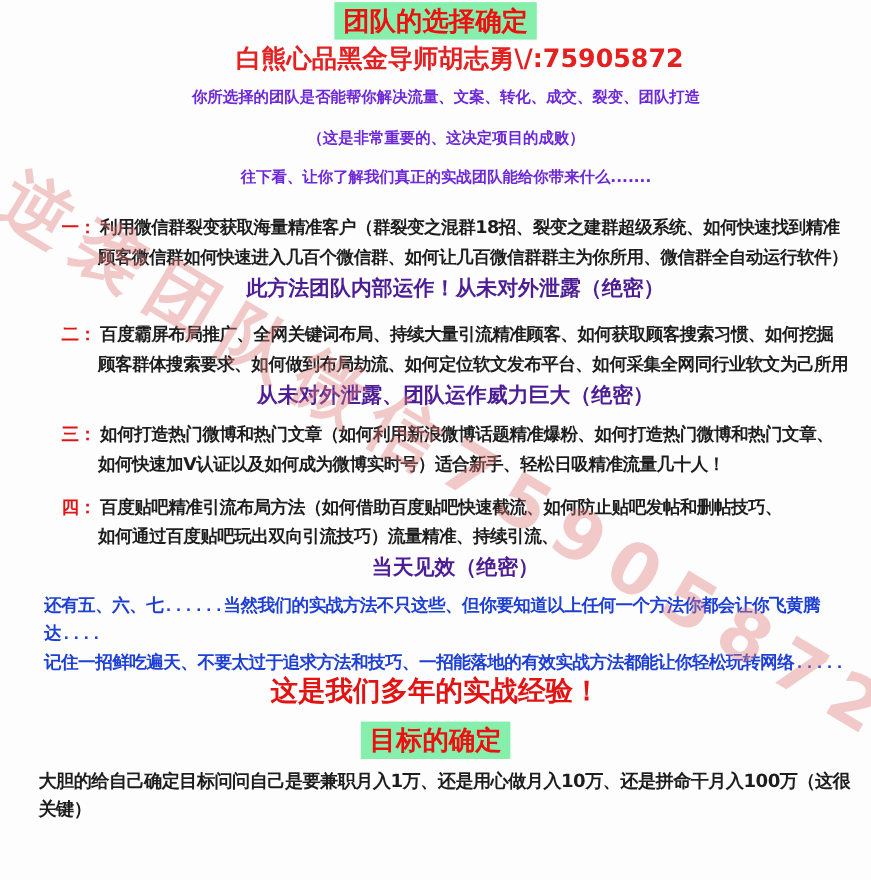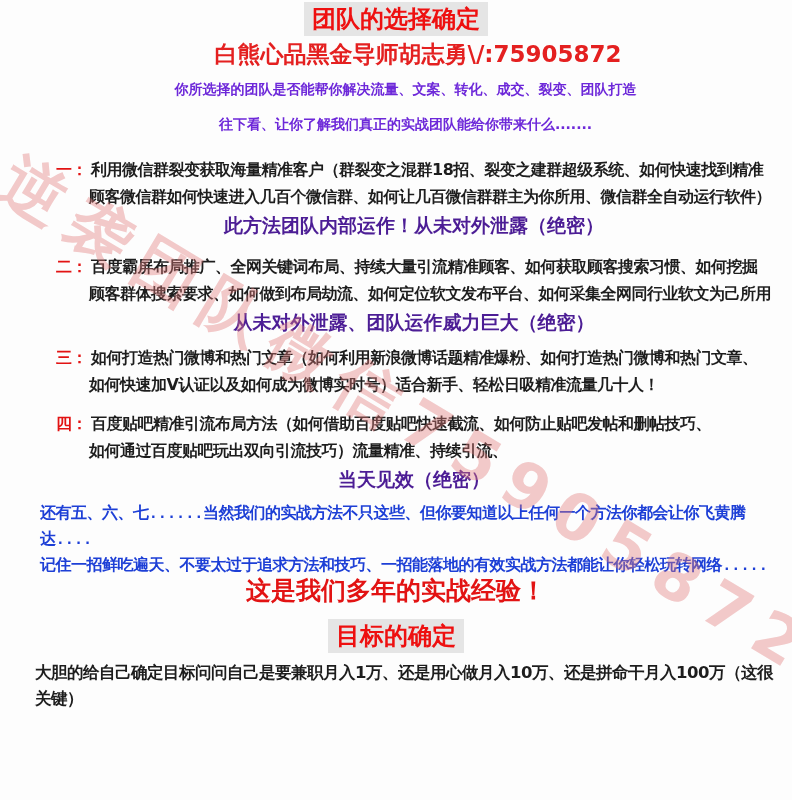--- a/index.html
+++ b/index.html
@@ -11,21 +11,21 @@
   
   .watermark {
     position:absolute; left:28px; top:138px; z-index:6;
     transform:rotate(31deg); transform-origin:0 0;
     font-size:64px; letter-spacing:14px; white-space:nowrap;
     color:rgba(224,122,122,0.40); pointer-events:none; user-select:none;
   }
   .content { position:relative; z-index:1; }
   
   .band {
-    width:max-content; margin:0 auto; background:#e5e5e5; color:#ee1010;
+    width:max-content; margin:0 auto; background:#86efac; color:#ee1010;
     font-size:24px; padding:3px 8px; line-height:28px;
   }
   .band.top { margin-top:2px; }
   .band.goal { margin-top:12px; }
   .contact { margin-top:5px; text-align:center; color:#e42020; font-size:23px; line-height:26px;padding-left:44px; }
   .hline  { text-align:center; color:#6d28d9; font-size:14px; line-height:26px;margin-left:19px; }
   .hline.l1 { margin-top:9px; }
   .hline.l2 { margin-top:11px; }
   .hline.l3 { margin-top:9px; }
   
@@ -52,20 +52,21 @@
 
 <div class="page">
 
   <div class="watermark">逆袭团队微信75905872</div>
 
   <div class="content">
 
     <div class="band top">团队的选择确定</div>
     <div class="contact">白熊心品黑金导师胡志勇\/:75905872</div>
     <div class="hline l1">你所选择的团队是否能帮你解决流量、文案、转化、成交、裂变、团队打造</div>
+    <div class="hline l2">（这是非常重要的、这决定项目的成败）</div>
     <div class="hline l3">往下看、让你了解我们真正的实战团队能给你带来什么.......</div>
 
     <div class="section s1">
       <div class="sec-line"><span class="sec-label">一：</span><span>利用微信群裂变获取海量精准客户（群裂变之混群18招、裂变之建群超级系统、如何快速找到精准</span></div>
       <div class="sec-line cont">顾客微信群如何快速进入几百个微信群、如何让几百微信群群主为你所用、微信群全自动运行软件）</div>
       <div class="sec-highlight">此方法团队内部运作！从未对外泄露（绝密）</div>
     </div>
 
     <div class="section s2">
       <div class="sec-line"><span class="sec-label">二：</span><span>百度霸屏布局推广、全网关键词布局、持续大量引流精准顾客、如何获取顾客搜索习惯、如何挖掘</span></div>

